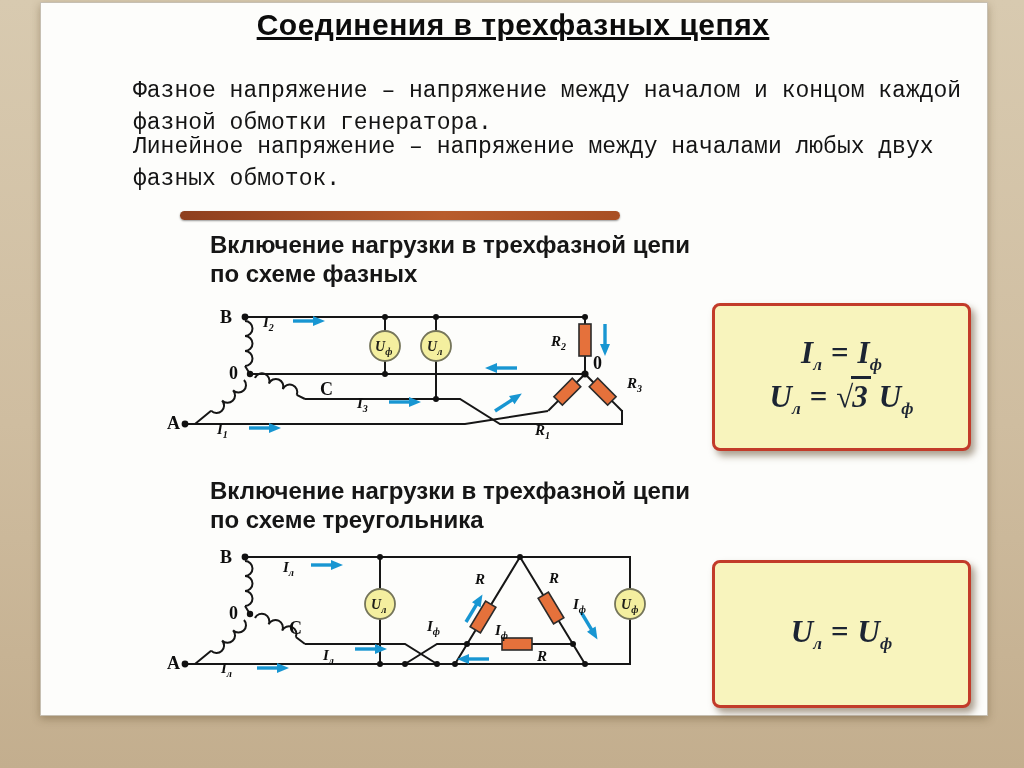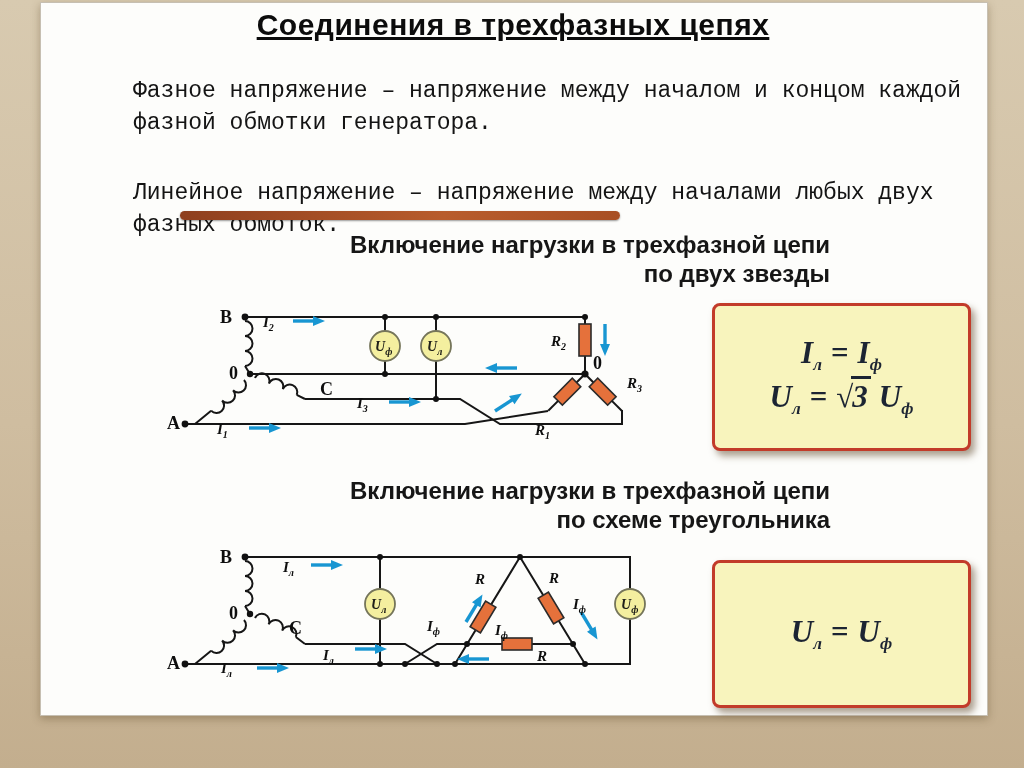--- a/index.html
+++ b/index.html
@@ -18,29 +18,29 @@
   .page-title{
     position:absolute;left:60px;top:8px;width:906px;
     text-align:center;font-size:30px;font-weight:bold;color:#0c0c0c;
     text-decoration:underline;letter-spacing:.5px;
   }
   .def{
     position:absolute;left:133px;width:832px;
     font-size:23px;line-height:1.38;color:#141414;font-family:Liberation Mono, monospace;
   }
   .def-phase{top:76px;}
-  .def-line{top:132px;margin-top:46px;}
+  .def-line{top:132px;}
   .red-bar{
     position:absolute;left:180px;top:211px;width:440px;height:9px;
     border-radius:5px;
     background:linear-gradient(90deg,#8e3f1e,#b85c2c 60%,#a84f24);
     box-shadow:0 1px 2px rgba(0,0,0,.4);
   }
   .section-heading{
-    position:absolute;left:210px;width:620px;text-align:right;
+    position:absolute;left:210px;width:620px;text-align:left;
     font-size:24px;font-weight:bold;color:#161616;line-height:29px;
   }
   .heading-star{top:230px;}
   .heading-delta{top:476px;}
   .circuit{position:absolute;left:165px;width:545px;height:175px;}
   .circuit-star{top:294px;}
   .circuit-delta{top:534px;}
   .formula-box{
     position:absolute;left:712px;width:253px;height:142px;
     background:#f8f4bd;border:3px solid #c23b2a;border-radius:8px;
@@ -79,21 +79,21 @@
 
   <div class="page-title">Соединения в трехфазных цепях</div>
 
   <div class="def def-phase">Фазное напряжение – напряжение между началом и концом каждой фазной обмотки генератора.</div>
   <div class="def def-line">Линейное напряжение – напряжение между началами любых двух фазных обмоток.</div>
 
   <div class="red-bar"></div>
 
   <div class="section-heading heading-star">
     <div>Включение нагрузки в трехфазной цепи</div>
-    <div>по двух звезды</div>
+    <div>по схеме фазных</div>
   </div>
 
   <svg class="circuit circuit-star" viewBox="0 0 545 175">
 
     <g>
       <path class="wire" d="M80,23 H420"></path>
       <path class="wire" d="M85,80 H420"></path>
       <path class="wire" d="M140,105 H295 L335,130 H457 V116"></path>
       <path class="wire" d="M20,130 H300 L383,117"></path>
       <path class="wire" d="M220,23 V80"></path>

